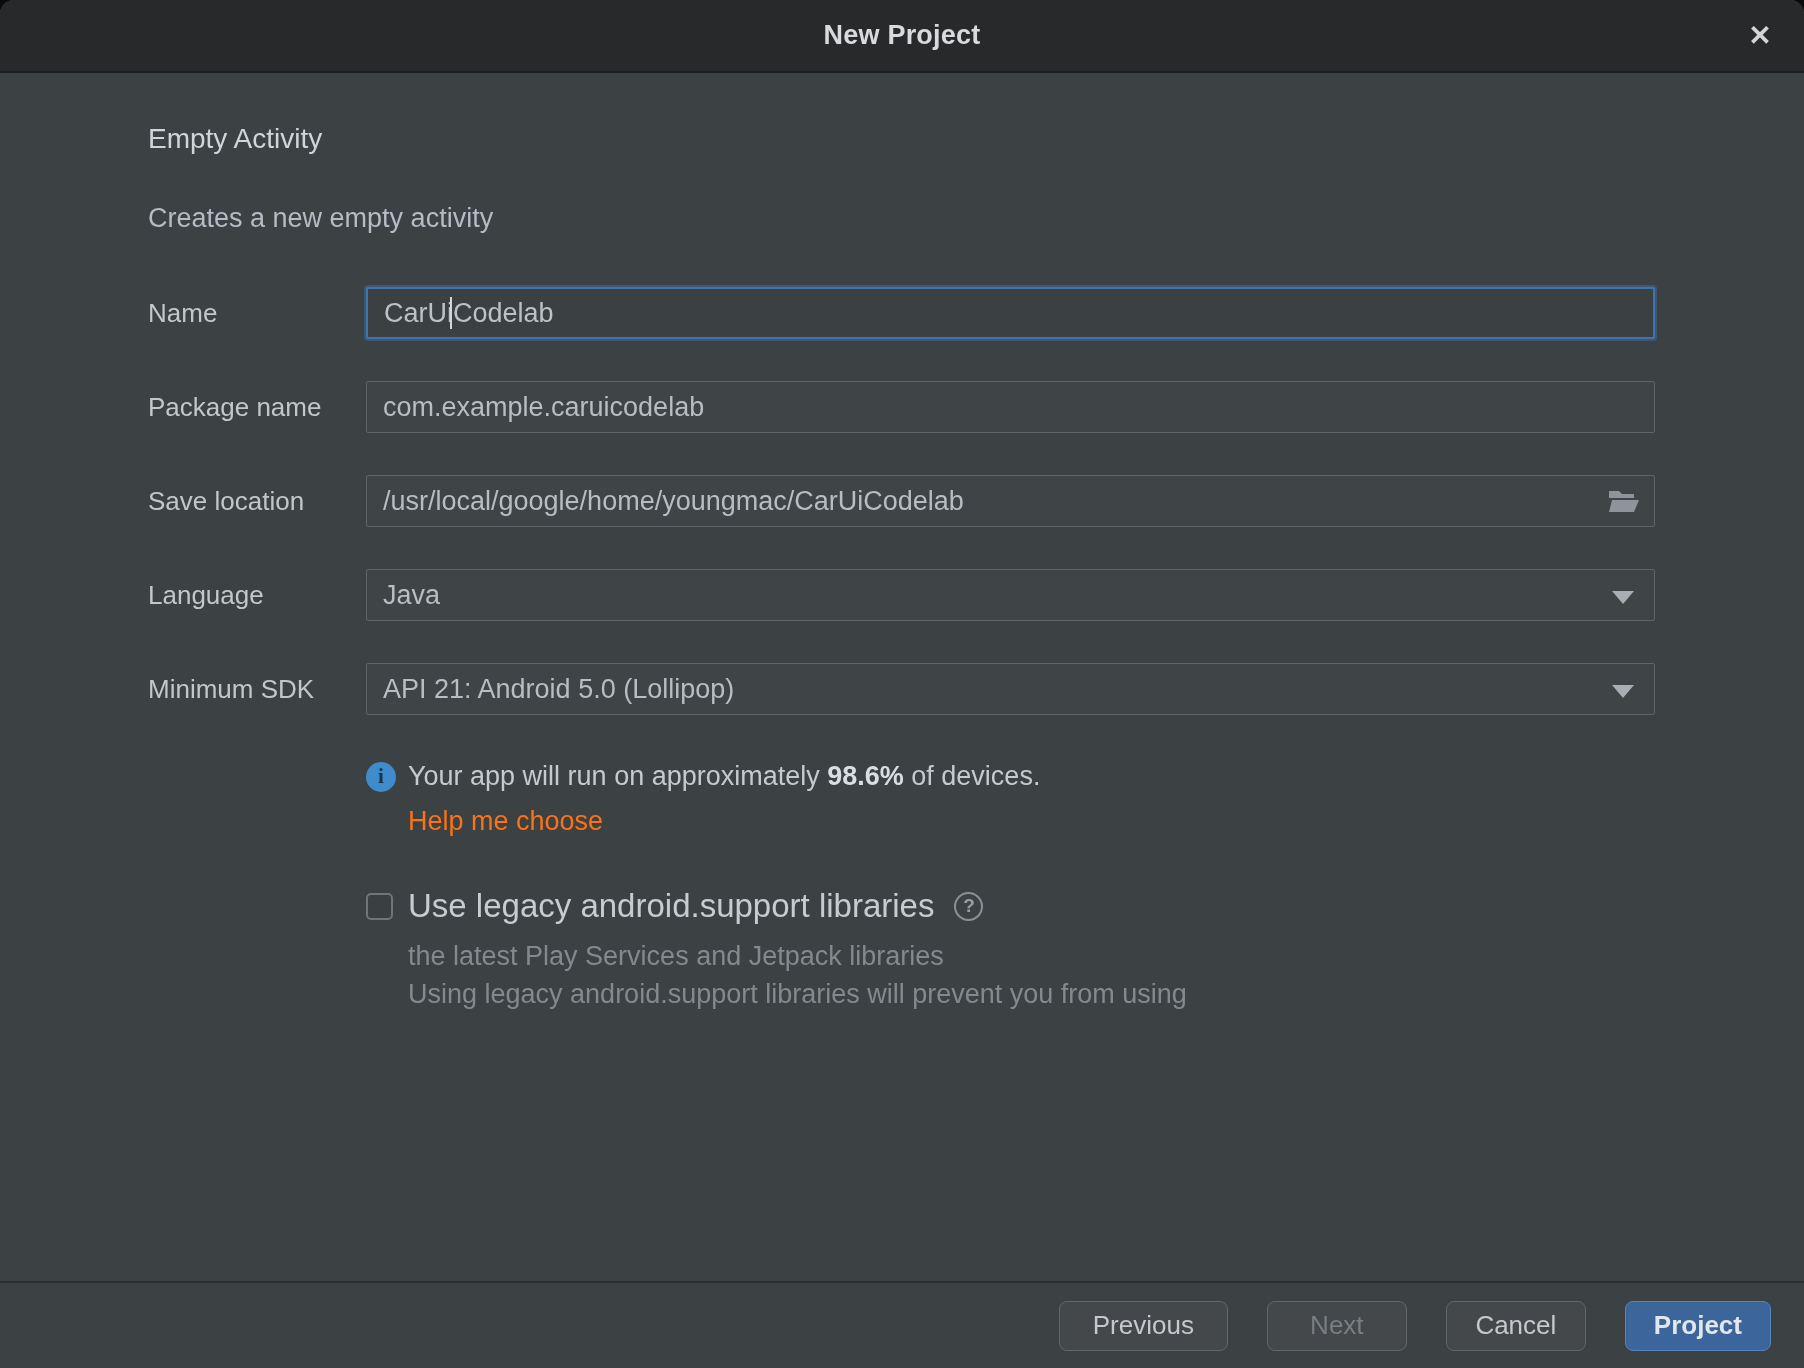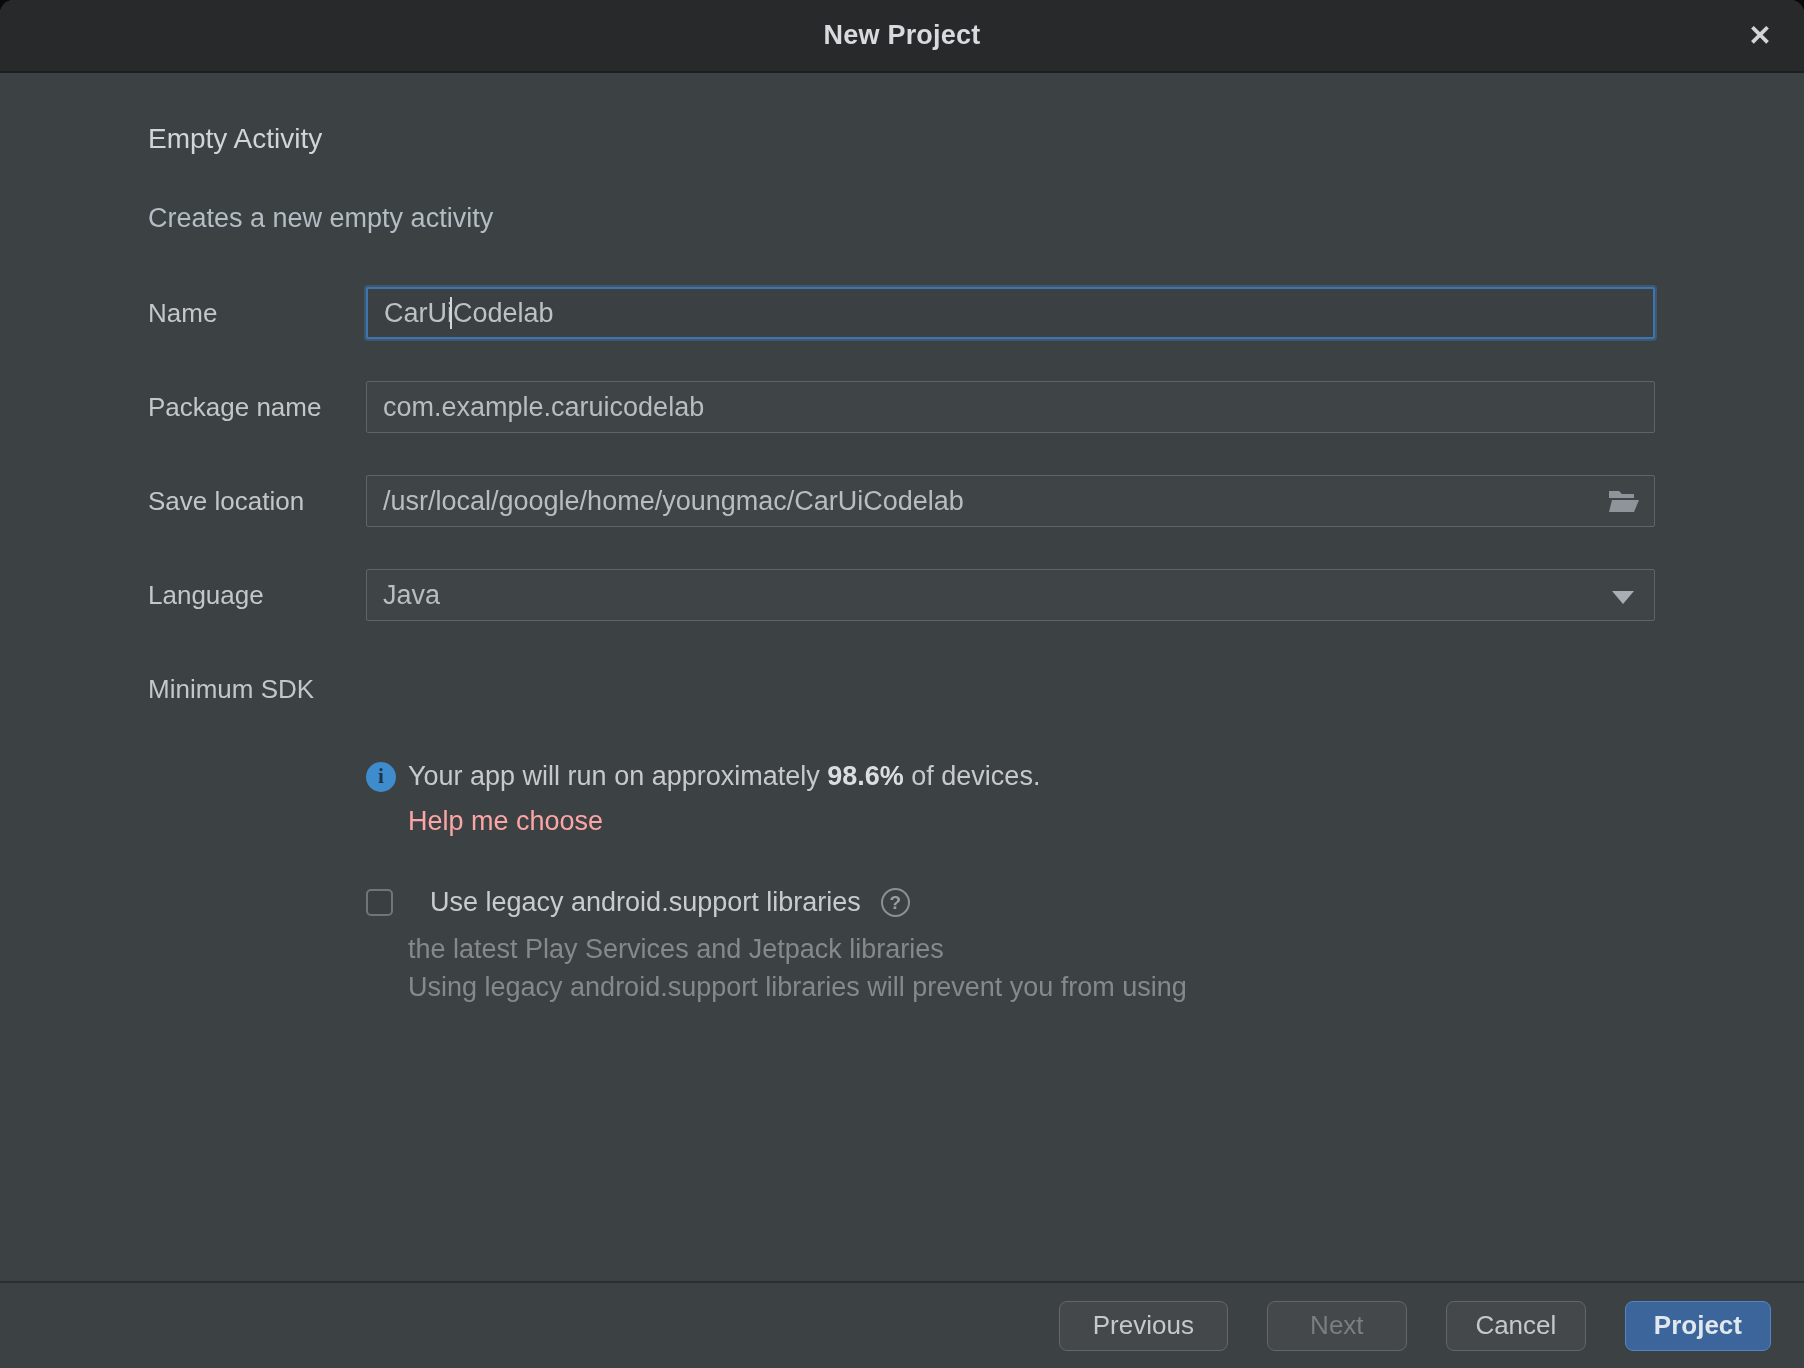--- a/index.html
+++ b/index.html
@@ -100,31 +100,31 @@
     width: 30px; height: 30px; border-radius: 50%;
     background: #3f8ccd; color: #1d3348;
     font-size: 21px; font-weight: bold; font-family: "Liberation Serif", serif;
     display: flex; align-items: center; justify-content: center;
     margin-right: 12px; flex: 0 0 30px;
   }
   .sdk-text { color: #c6cace; font-size: 27px; }
   .sdk-text b { color: #dadee2; font-weight: bold; }
   .help-link {
     display: inline-block; margin: 14px 0 0 42px;
-    color: #fca5a5; font-size: 27px; cursor: pointer; text-decoration: none;
+    color: #f97316; font-size: 27px; cursor: pointer; text-decoration: none;
   }
   
   .legacy { margin-left: 218px; margin-top: 50px; }
   .legacy-top { display: flex; align-items: center; }
   .checkbox {
     width: 27px; height: 27px; border-radius: 5px;
     border: 2px solid #70757a; background: #3a3f42;
     margin-right: 15px; flex: 0 0 27px; cursor: pointer;
   }
-  .legacy-label { color: #c8ccd0; font-size: 27px; margin-left: 22px; }
+  .legacy-label { color: #c8ccd0; font-size: 33px; }
   .help-icon {
     width: 29px; height: 29px; border-radius: 50%;
     border: 2px solid #8b9094; color: #9a9fa3;
     font-size: 19px; font-weight: bold;
     display: flex; align-items: center; justify-content: center;
     margin-left: 20px; cursor: pointer;
   }
   .legacy-desc { margin: 12px 0 0 42px; color: #85898d; font-size: 27px; line-height: 38px; }
   
   .footer {
@@ -197,20 +197,24 @@
       <div class="row">
         <span class="label">Language</span>
         <div class="combo">
           <span>Java</span>
           <span class="arrow"></span>
         </div>
       </div>
 
       <div class="row">
         <span class="label">Minimum SDK</span>
+        <div class="combo">
+          <span>API 21: Android 5.0 (Lollipop)</span>
+          <span class="arrow"></span>
+        </div>
       </div>
 
     </div>
 
     <div class="sdk-info">
       <div class="sdk-line">
         <span class="info-icon">i</span>
         <span class="sdk-text"><span>Your app will run on approximately </span><b>98.6%</b><span> of devices.</span></span>
       </div>
       <a class="help-link">Help me choose</a>

